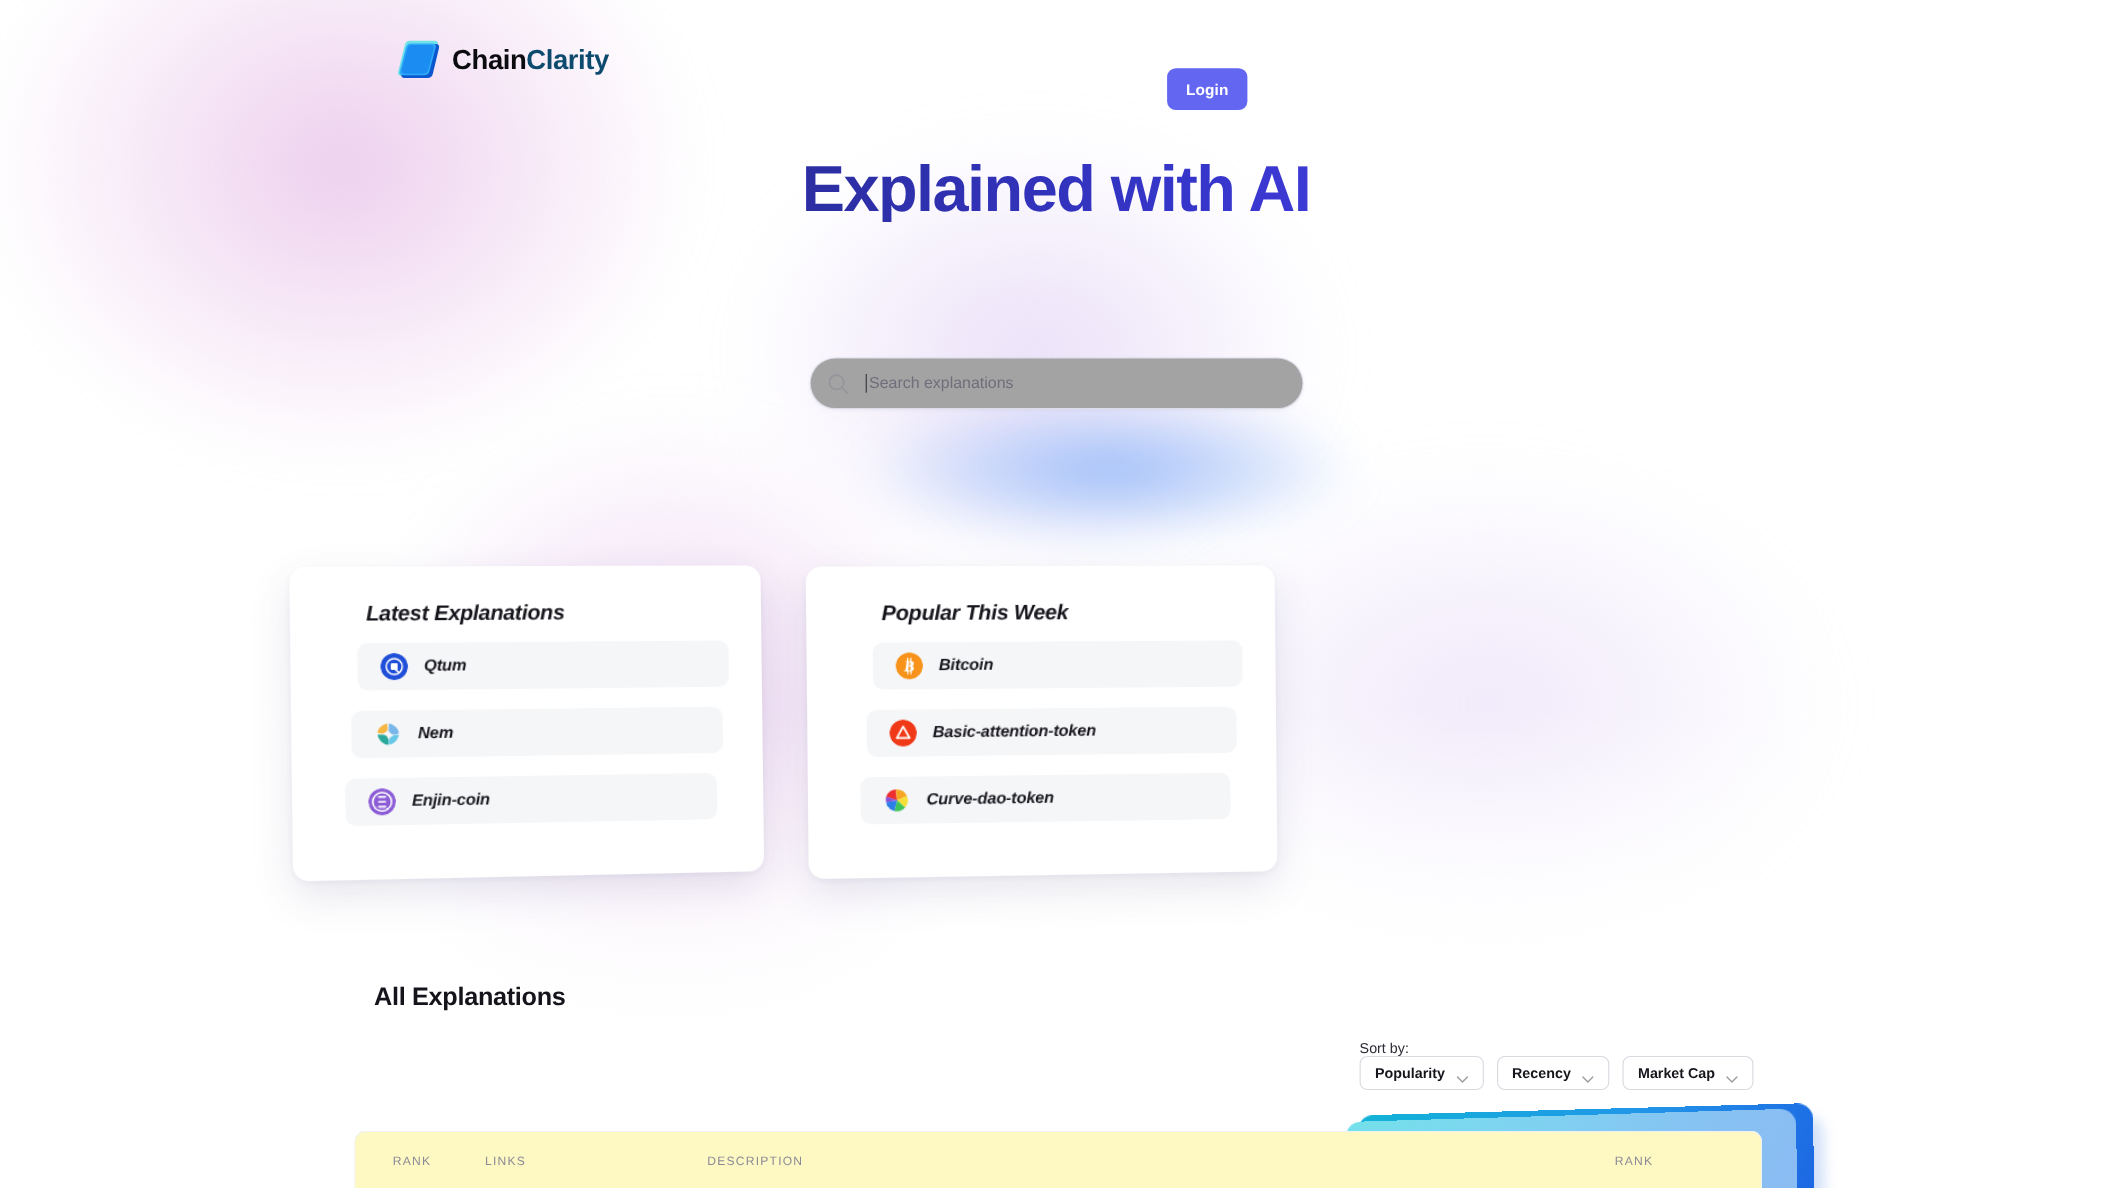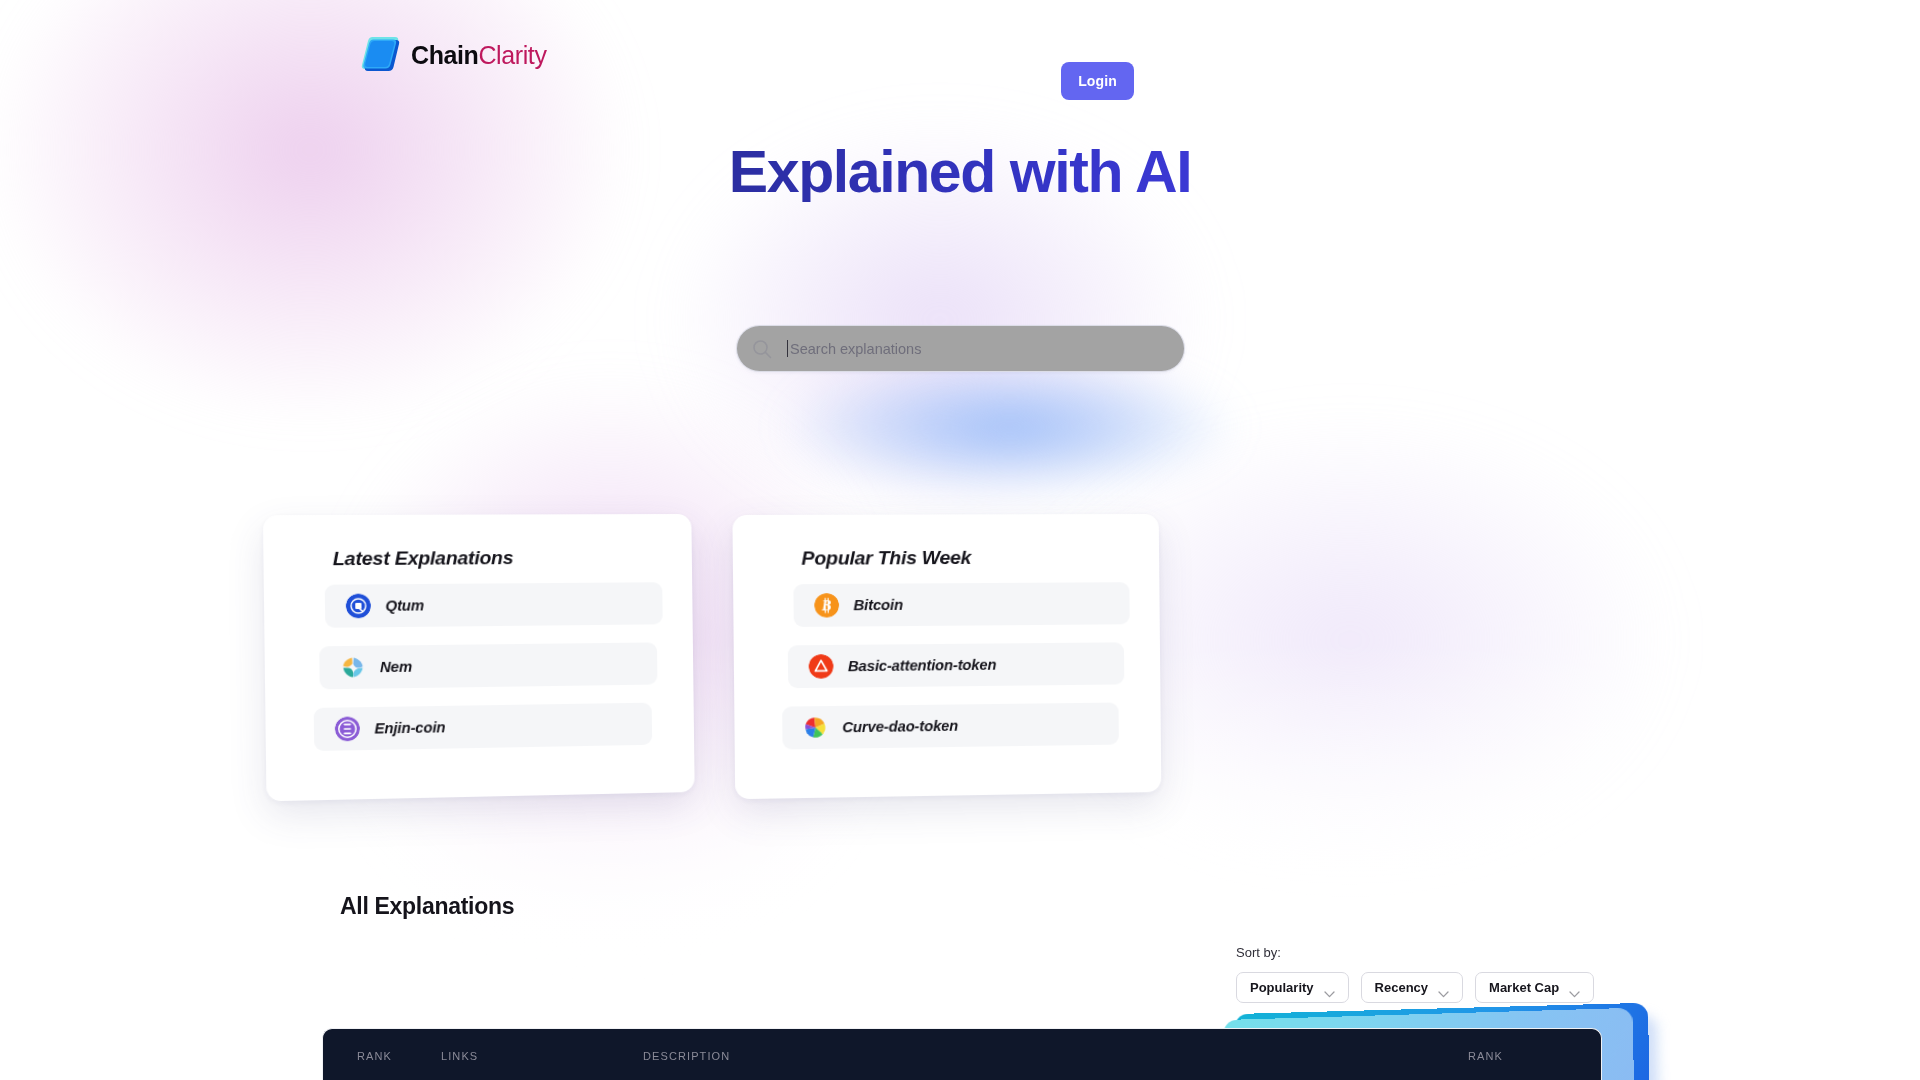--- a/index.html
+++ b/index.html
@@ -90,21 +90,21 @@
     flex: none;
   }
   .brand-mark svg { display: block; }
   .brand-text {
     font-size: 25px;
     letter-spacing: -0.4px;
     white-space: nowrap;
     line-height: 1;
   }
   .brand-text .b1 { font-weight: 700; color: #0c0b10; }
-  .brand-text .b2 { font-weight: 400; color: #be185d; }
+  .brand-text .b2 { font-weight: 700; color: #0c4a6e; }
 
   .login-btn {
     position: absolute;
     right: 786px; top: 36px;
     width: 73px; height: 38px;
     background: #6366f1;
     border: none;
     border-radius: 8px;
     color: #ffffff;
     font-family: "Liberation Sans", sans-serif;
@@ -326,21 +326,21 @@
     letter-spacing: -0.3px;
   }
 
   .sort-area {
     position: absolute;
     left: 1236px; top: 945px;
   }
   .sort-label {
     font-size: 13px;
     color: #2f2e38;
-    margin-bottom: 12px;
+    margin-bottom: 0;
     display: block;
   }
   .sort-buttons { display: flex; gap: 12px; }
   .sort-btn {
     height: 31px;
     background: #ffffff;
     border: 1px solid #d9d9e0;
     border-radius: 7px;
     display: flex;
     align-items: center;
@@ -355,21 +355,21 @@
     color: #16151c;
     white-space: nowrap;
   }
   .chev { width: 11px; height: 7px; flex: none; opacity: 0.5; }
 
   
   .table-head {
     position: absolute;
     left: 322px; top: 1028px;
     width: 1280px; height: 52px;
-    background: #0f172a;
+    background: #fef9c3;
     border-radius: 10px 10px 0 0;
     border: 1px solid #f0f1f4;
     border-bottom: none;
   }
   .th {
     position: absolute;
     top: 21px;
     font-size: 11px;
     font-weight: 400;
     letter-spacing: 1.1px;

